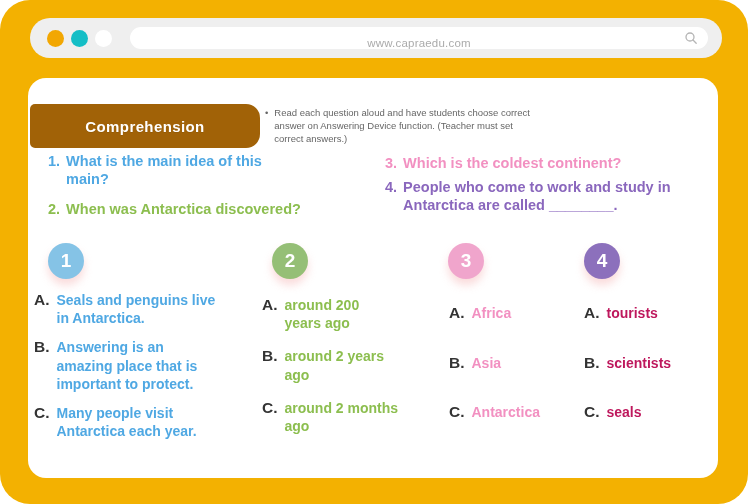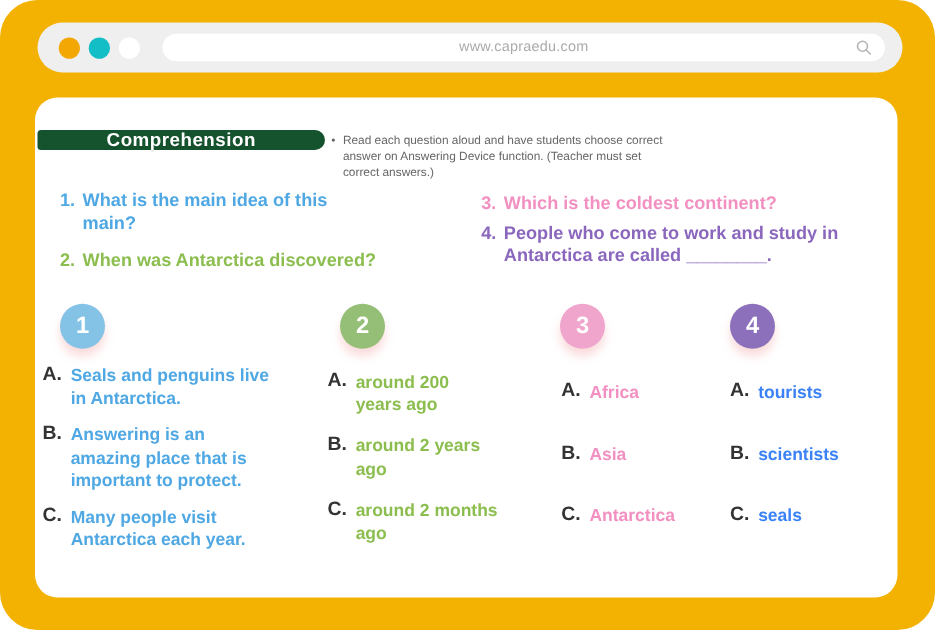--- a/index.html
+++ b/index.html
@@ -16,32 +16,32 @@
     position:absolute;left:30px;top:18px;width:692px;height:40px;
     background:#EFEFEF;border-radius:20px;
   }
   .dot{position:absolute;top:12px;width:17px;height:17px;border-radius:50%;}
   .dot-orange{left:17px;background:#F2A702;}
   .dot-teal{left:41px;background:#14BEC6;}
   .dot-white{left:65px;background:#FFFFFF;}
   .urlbar{
     position:absolute;left:100px;top:9px;right:14px;height:22px;
     background:#FFFFFF;border-radius:11px;
-    display:flex;align-items:center;justify-content:center;
+    display:flex;align-items:flex-end;justify-content:center;
   }
   .url-text{color:#ABABAB;font-size:11.5px;letter-spacing:.2px;}
   .search-icon{position:absolute;right:10px;top:4px;}
   
   .card{
     position:absolute;left:28px;top:78px;width:690px;height:400px;
     background:#FFFFFF;border-radius:18px;
   }
   .badge{
-    position:absolute;left:2px;top:26px;width:230px;height:16px;
-    background:#14532d;border-radius:5px 14px 14px 5px;
+    position:absolute;left:2px;top:26px;width:230px;height:44px;
+    background:#a16207;border-radius:5px 14px 14px 5px;
     display:flex;align-items:center;justify-content:center;
   }
   .badge span{
     color:#FFFFFF;font-size:15px;font-weight:bold;letter-spacing:.4px;
     text-shadow:0 1px 0 rgba(0,0,0,.08);
   }
   .instruction{
     position:absolute;left:237px;top:29px;width:268px;
     display:flex;gap:6px;color:#666666;font-size:9.5px;line-height:1.35;
   }
@@ -75,21 +75,21 @@
   .col1 .opt{margin-bottom:11px;}
   .col1 .opt-text{width:162px;color:#4FA8E3;}
   .col2{left:234px;top:218px;}
   .col2 .opt{margin-bottom:15px;}
   .col2 .opt-text{width:114px;color:#8CBE4F;}
   .col3{left:421px;top:226px;}
   .col3 .opt{margin-bottom:31px;}
   .col3 .opt-text{color:#F290C1;}
   .col4{left:556px;top:226px;}
   .col4 .opt{margin-bottom:31px;}
-  .col4 .opt-text{color:#3b82f6;}
+  .col4 .opt-text{color:#be185d;}
 </style>
 </head>
 <body>
 
 <div class="frame">
 
   <div class="chrome">
     <span class="dot dot-orange"></span>
     <span class="dot dot-teal"></span>
     <span class="dot dot-white"></span>

